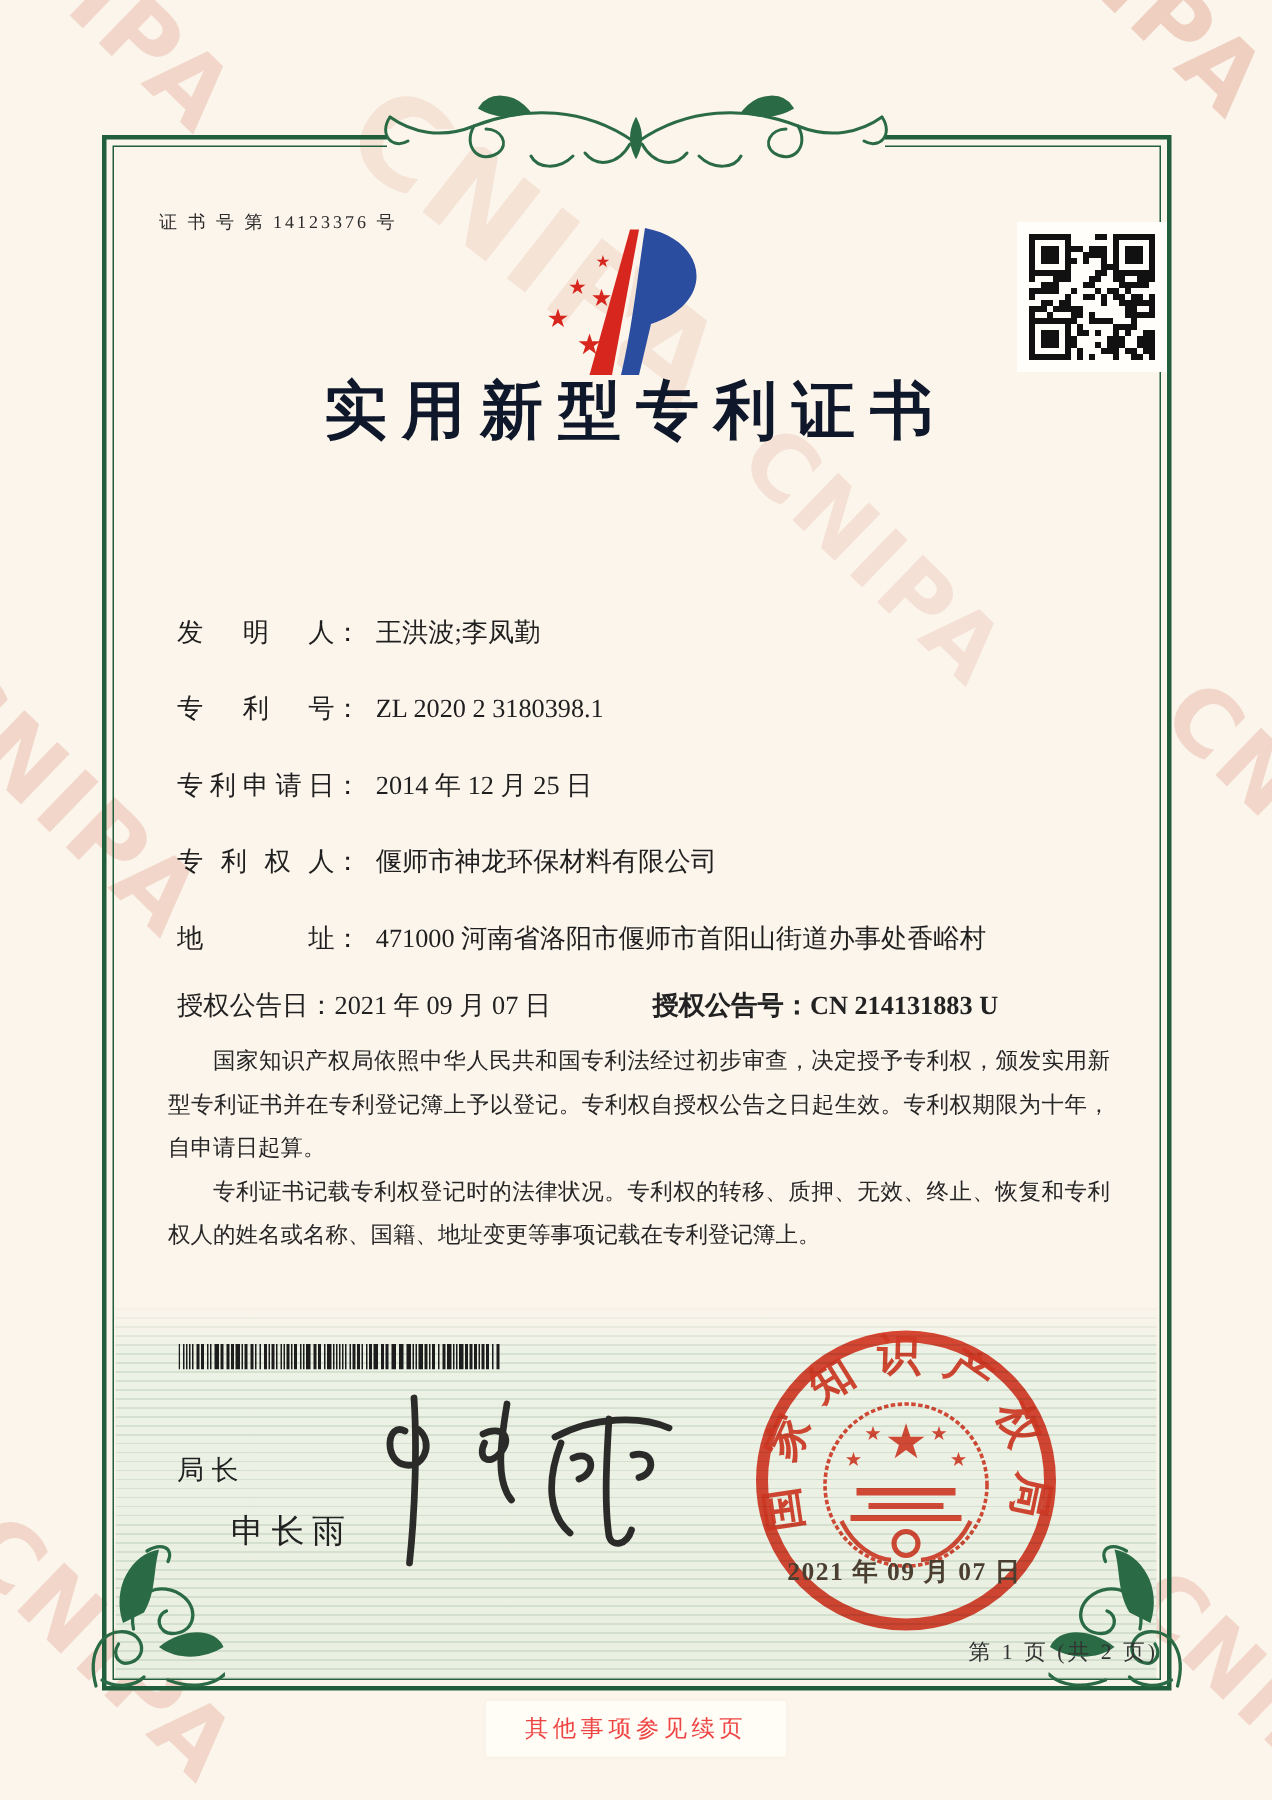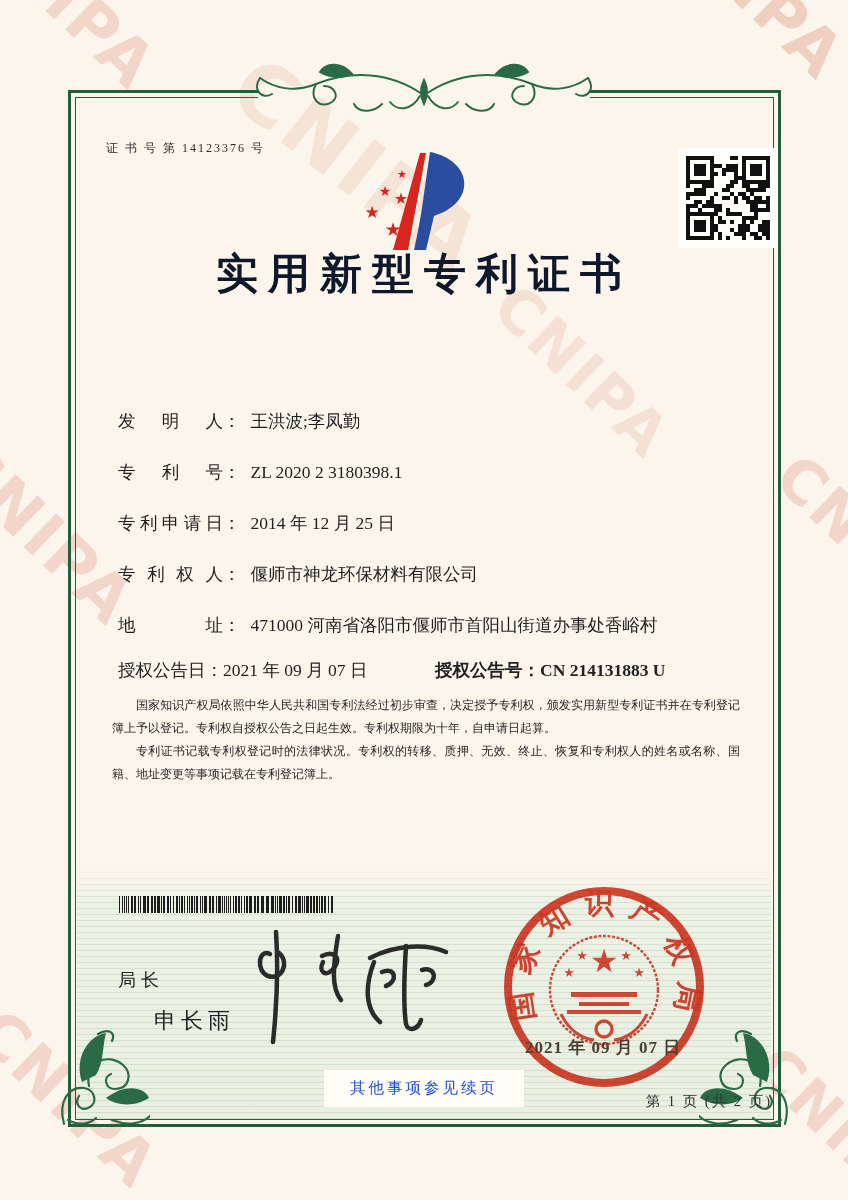--- a/index.html
+++ b/index.html
@@ -69,40 +69,40 @@
     vertical-align:bottom;
   }
   .f-colon{margin-right:10px;}
   .row-0{top:350px;} .row-1{top:409px;} .row-2{top:460px;}
   .row-3{top:511px;} .row-4{top:562px;} .row-5{top:613px;}
   .grant-row{position:absolute; top:658px; left:118px; width:640px; z-index:4; font-size:17.5px; white-space:nowrap;}
   .grant-right{position:absolute; left:317px; top:0;font-weight:bold;}
   
   .paras{
     position:absolute; left:112px; top:694px; width:628px; z-index:4;
-    font-size:12px; line-height:1.93; text-align:justify; color:#262626;
+    font-size:15px; line-height:1.93; text-align:justify; color:#262626;
   }
   .paras p{margin:0; text-indent:2em;}
   
   .barcode{position:absolute; left:119px; top:896px; z-index:4;}
   .director-title{position:absolute; left:118px; top:968px; z-index:4; font-size:18px; letter-spacing:5px;text-align:center;}
   .director-name{position:absolute; left:118px; top:1006px; z-index:4; font-size:22px; letter-spacing:5px;margin-left:36px;}
   .signature{position:absolute; left:248px; top:926px; z-index:5;}
   .seal{position:absolute; left:499px; top:882px; z-index:5; mix-blend-mode:multiply; opacity:0.95;}
   .seal-date{
     position:absolute; left:505px; top:1036px; width:196px; z-index:6;
     text-align:center; font-size:17px; letter-spacing:1px; color:#4a3e31; font-weight:bold;
   }
   .page-number{
     position:absolute; left:75px; top:1092px; width:697px; z-index:4;
     text-align:right; font-size:14.5px; letter-spacing:2px; color:#333;
   }
   .continuation{
-    position:absolute; left:50%; transform:translateX(-50%); top:1070px; z-index:4;
-    background:#fffdf6; padding:8px 26px; font-size:15.5px; letter-spacing:3px; color:#1d4ed8;
+    position:absolute; left:50%; transform:translateX(-50%); top:1134px; z-index:4;
+    background:#fffdf6; padding:8px 26px; font-size:15.5px; letter-spacing:3px; color:#ef4444;
     box-shadow:0 0 4px rgba(0,0,0,0.03);
   }
 </style>
 </head>
 <body>
 
 <div class="page">
 
   <div class="wm wm-1">CNIPA</div>
   <div class="wm wm-2">CNIPA</div>

